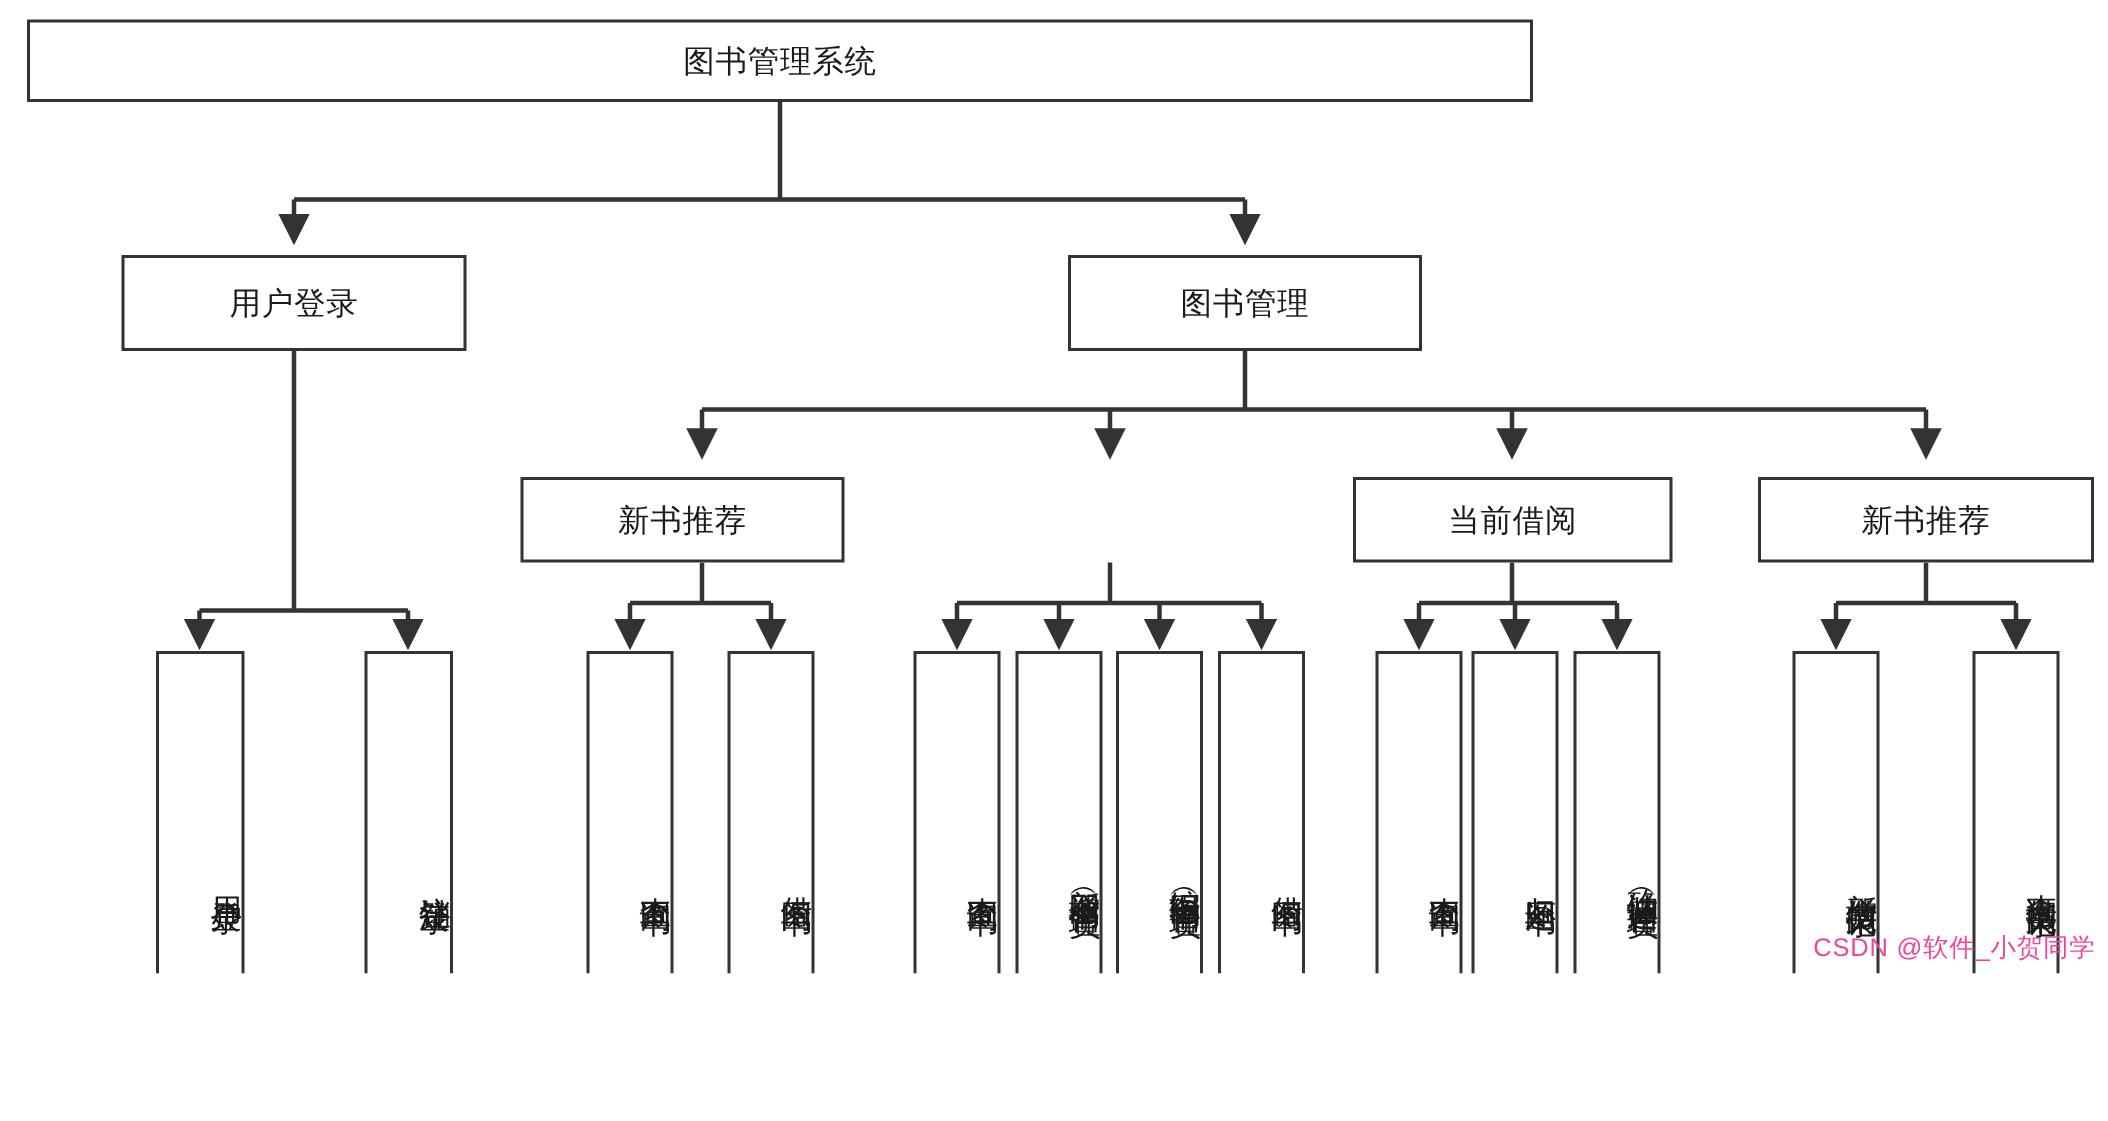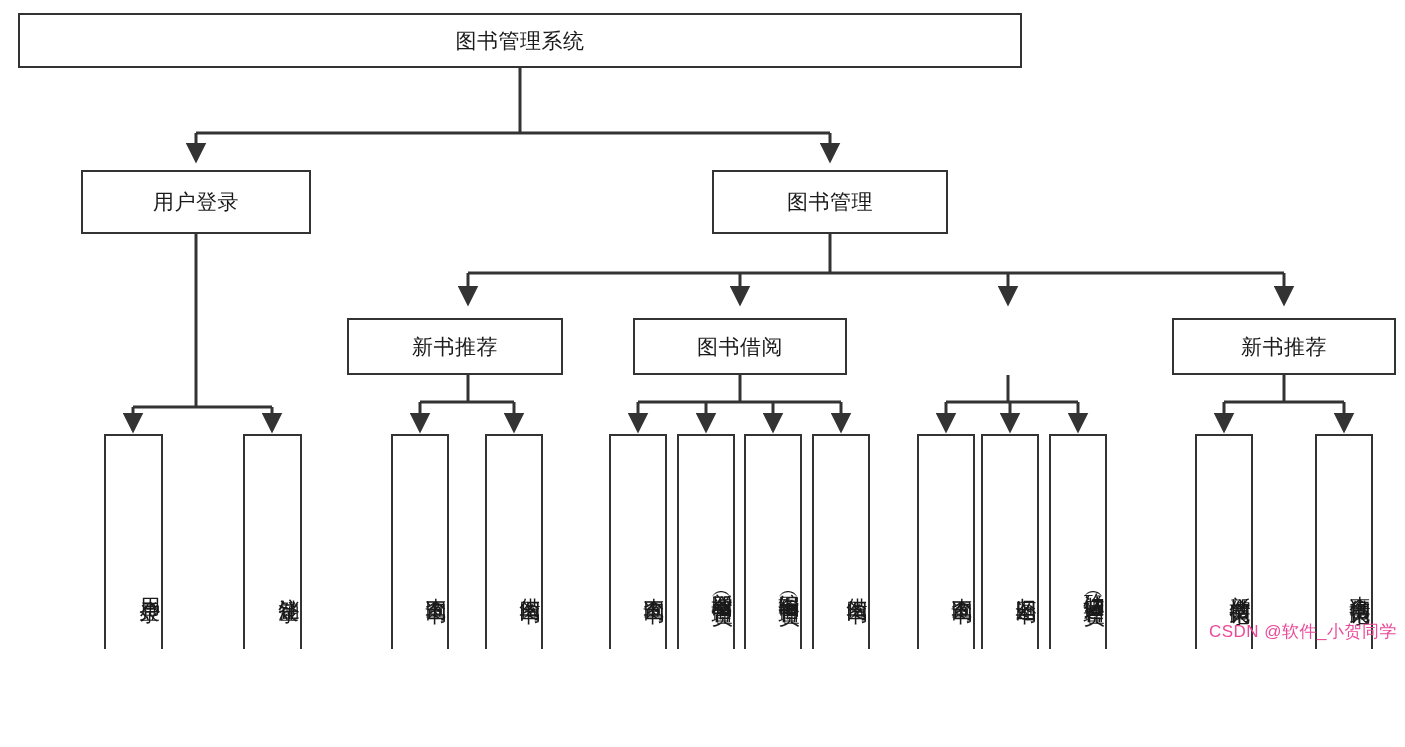--- a/index.html
+++ b/index.html
@@ -129,22 +129,22 @@
   <div class="node horiz" style="left:81px; top:170px; width:230px; height:64px;">
     <span>用户登录</span>
   </div>
   <div class="node horiz" style="left:712px; top:170px; width:236px; height:64px;">
     <span>图书管理</span>
   </div>
 
   <div class="node horiz" style="left:347px; top:318px; width:216px; height:57px;">
     <span>新书推荐</span>
   </div>
-  <div class="node horiz" style="left:633px; top:318px; width:214px; height:57px;">
-    <span>图书借阅</span>
+  <div class="node horiz" style="left:902px; top:318px; width:213px; height:57px;">
+    <span>当前借阅</span>
   </div>
   <div class="node horiz" style="left:1172px; top:318px; width:224px; height:57px;">
     <span>新书推荐</span>
   </div>
 
   <div class="node vert" style="left:104px; top:434px; width:59px; height:301px;">
     <span class="vtext">用户登录</span>
   </div>
   <div class="node vert" style="left:243px; top:434px; width:59px; height:301px;">
     <span class="vtext">注销登录</span>

